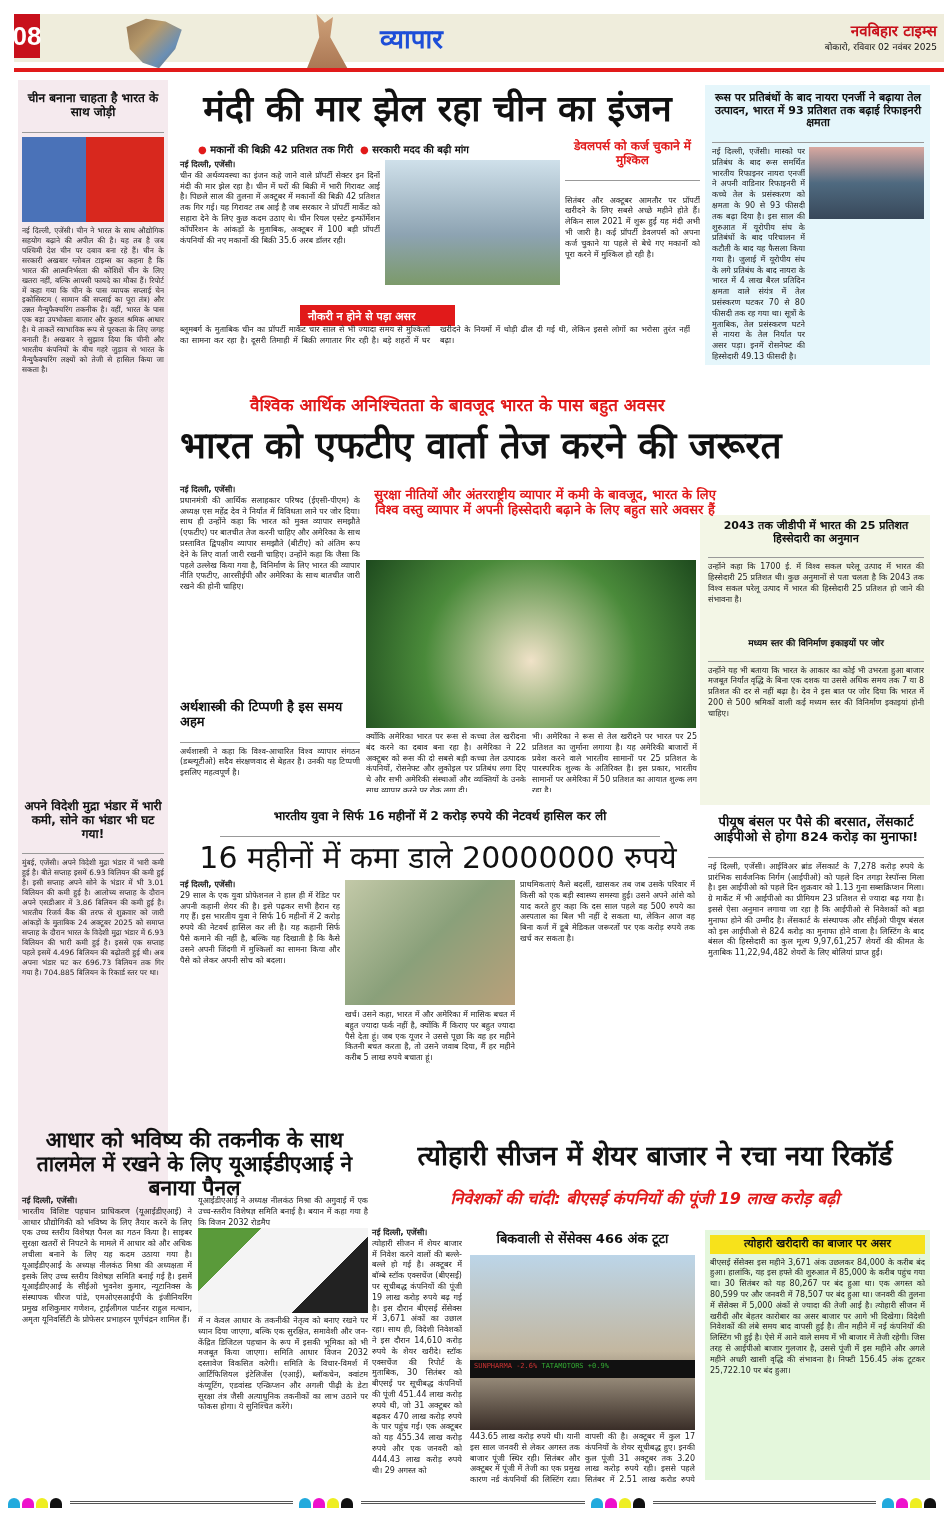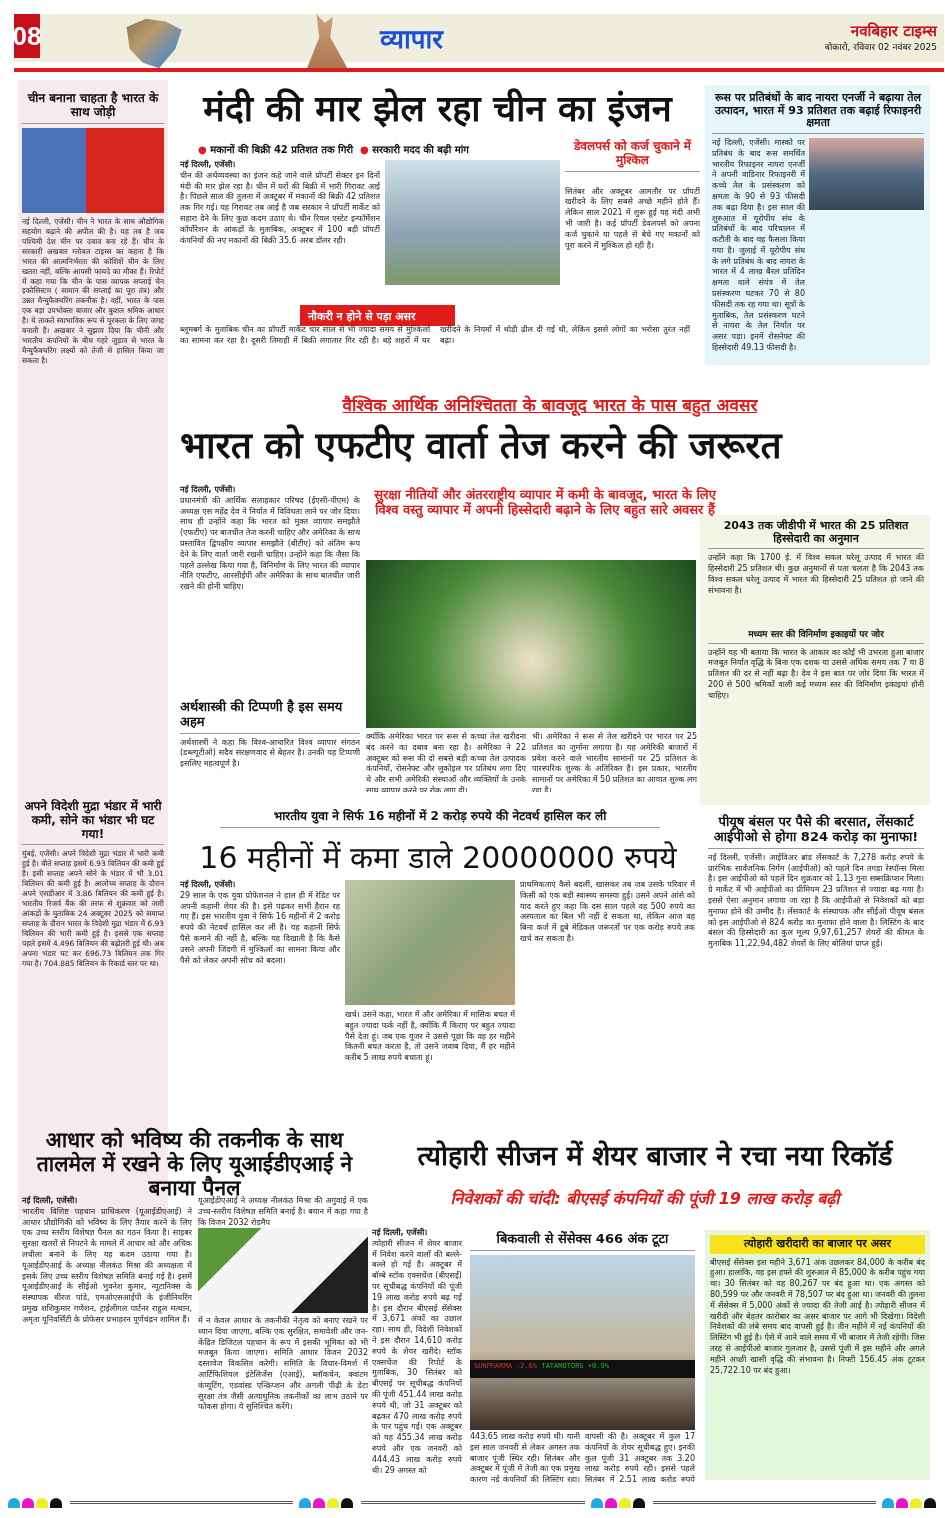--- a/index.html
+++ b/index.html
@@ -13,21 +13,21 @@
 .brand .d{font-size:9px}
 .redline{left:14px;top:68px;width:930px;height:4px;background:#e11a1a}
 .map{left:120px;top:16px;width:65px;height:55px;background:linear-gradient(135deg,#8a6c4e,#b79a6b 40%,#6a8fb5 70%,#7a5d3f);clip-path:polygon(10% 20%,40% 5%,70% 10%,95% 25%,85% 60%,60% 95%,35% 85%,15% 60%)}
 .statue{left:300px;top:14px;width:55px;height:58px;background:linear-gradient(#cfa27a,#a87451);clip-path:polygon(30% 0,45% 15%,60% 5%,55% 40%,90% 100%,10% 100%,35% 40%)}
 .pinkcol{left:18px;top:80px;width:150px;height:1140px;background:#f5eaee}
 .bluebox{left:705px;top:85px;width:225px;height:280px;background:#e5f6fb}
 .greenbox{left:700px;top:515px;width:230px;height:290px;background:#f3f6e6}
 .greenbox2{left:705px;top:1230px;width:225px;height:250px;background:#e4f7dc}
 .h{font-family:"DejaVu Sans",sans-serif;font-weight:bold;line-height:1.15}
 .body{font-size:8px;line-height:1.35;color:#222;text-align:justify}
-.ul{border-bottom:1px solid #999;padding-bottom:3px}
+.ul{border-bottom:1px solid #999;padding-bottom:12px}
 .red{color:#e11a1a}
 .img{background:#999}
 .tag{background:#e11a1a;color:#fff;font:bold 11px "DejaVu Sans",sans-serif;padding:3px 8px}
 .mark{display:inline-block;width:12px;height:10px;border-radius:6px 6px 0 0;margin-right:2px}
 .regline{height:3px;border-top:1px solid #555;border-bottom:1px solid #555}
 </style>
 </head>
 <body>
 
 <div class="abs header"></div>
@@ -73,21 +73,21 @@
 </div>
 <div class="abs tag" style="left:300px;top:305px;width:155px">नौकरी न होने से पड़ा असर</div>
 <div class="abs body" style="left:180px;top:325px;width:510px;height:55px;overflow:hidden;column-count:2;column-gap:10px">ब्लूमबर्ग के मुताबिक चीन का प्रॉपर्टी मार्केट चार साल से भी ज्यादा समय से मुश्किलों का सामना कर रहा है। दूसरी तिमाही में बिक्री लगातार गिर रही है। बड़े शहरों में घर खरीदने के नियमों में थोड़ी ढील दी गई थी, लेकिन इससे लोगों का भरोसा तुरंत नहीं बढ़ा।</div>
 
 <div class="abs" style="left:712px;top:92px;width:212px">
   <div class="h ul" style="font-size:11px;text-align:center">रूस पर प्रतिबंधों के बाद नायरा एनर्जी ने बढ़ाया तेल उत्पादन, भारत में 93 प्रतिशत तक बढ़ाई रिफाइनरी क्षमता</div>
   <div class="img" style="float:right;width:115px;height:72px;margin:4px 0 2px 4px;background:linear-gradient(#d9a8a0,#4f6a80 50%,#38485a)"></div>
   <div class="body" style="margin-top:4px;height:215px;overflow:hidden">नई दिल्ली, एजेंसी। मास्को पर प्रतिबंध के बाद रूस समर्थित भारतीय रिफाइनर नायरा एनर्जी ने अपनी वाडिनार रिफाइनरी में कच्चे तेल के प्रसंस्करण को क्षमता के 90 से 93 फीसदी तक बढ़ा दिया है। इस साल की शुरुआत में यूरोपीय संघ के प्रतिबंधों के बाद परिचालन में कटौती के बाद यह फैसला किया गया है। जुलाई में यूरोपीय संघ के लगे प्रतिबंध के बाद नायरा के भारत में 4 लाख बैरल प्रतिदिन क्षमता वाले संयंत्र में तेल प्रसंस्करण घटकर 70 से 80 फीसदी तक रह गया था। सूत्रों के मुताबिक, तेल प्रसंस्करण घटने से नायरा के तेल निर्यात पर असर पड़ा। इनमें रोसनेफ्ट की हिस्सेदारी 49.13 फीसदी है।</div>
 </div>
 
-<div class="abs h red" style="left:250px;top:396px;width:600px;font-size:17px;text-align:center;text-decoration:underline">वैश्विक आर्थिक अनिश्चितता के बावजूद भारत के पास बहुत अवसर</div>
+<div class="abs h red" style="left:250px;top:396px;width:600px;font-size:17px;">वैश्विक आर्थिक अनिश्चितता के बावजूद भारत के पास बहुत अवसर</div>
 <div class="abs h" style="left:180px;top:425px;width:760px;font-size:37px;text-align:left">भारत को एफटीए वार्ता तेज करने की जरूरत</div>
 <div class="abs" style="left:180px;top:485px;width:180px">
   <div class="body" style="font-weight:bold">नई दिल्ली, एजेंसी।</div>
   <div class="body" style="height:200px;overflow:hidden">प्रधानमंत्री की आर्थिक सलाहकार परिषद (ईएसी-पीएम) के अध्यक्ष एस महेंद्र देव ने निर्यात में विविधता लाने पर जोर दिया। साथ ही उन्होंने कहा कि भारत को मुक्त व्यापार समझौते (एफटीए) पर बातचीत तेज करनी चाहिए और अमेरिका के साथ प्रस्तावित द्विपक्षीय व्यापार समझौते (बीटीए) को अंतिम रूप देने के लिए वार्ता जारी रखनी चाहिए। उन्होंने कहा कि जैसा कि पहले उल्लेख किया गया है, विनिर्माण के लिए भारत की व्यापार नीति एफटीए, आरसीईपी और अमेरिका के साथ बातचीत जारी रखने की होनी चाहिए।</div>
   <div class="h ul" style="font-size:13px;margin-top:4px">अर्थशास्त्री की टिप्पणी है इस समय अहम</div>
   <div class="body" style="margin-top:4px;height:45px;overflow:hidden">अर्थशास्त्री ने कहा कि विश्व-आधारित विश्व व्यापार संगठन (डब्ल्यूटीओ) सदैव संरक्षणवाद से बेहतर है। उनकी यह टिप्पणी इसलिए महत्वपूर्ण है।</div>
 </div>
 <div class="abs h red" style="left:370px;top:488px;width:350px;font-size:13px;text-align:center">सुरक्षा नीतियों और अंतरराष्ट्रीय व्यापार में कमी के बावजूद, भारत के लिए विश्व वस्तु व्यापार में अपनी हिस्सेदारी बढ़ाने के लिए बहुत सारे अवसर हैं</div>
 <div class="abs img" style="left:366px;top:560px;width:330px;height:168px;background:radial-gradient(circle at 50% 60%,#f0e2c8,#4a8a3a 55%,#1e4a1e)"></div>
 <div class="abs body" style="left:366px;top:732px;width:160px;height:60px;overflow:hidden">क्योंकि अमेरिका भारत पर रूस से कच्चा तेल खरीदना बंद करने का दबाव बना रहा है। अमेरिका ने 22 अक्टूबर को रूस की दो सबसे बड़ी कच्चा तेल उत्पादक कंपनियों, रोसनेफ्ट और लुकोइल पर प्रतिबंध लगा दिए थे और सभी अमेरिकी संस्थाओं और व्यक्तियों के उनके साथ व्यापार करने पर रोक लगा दी।</div>

